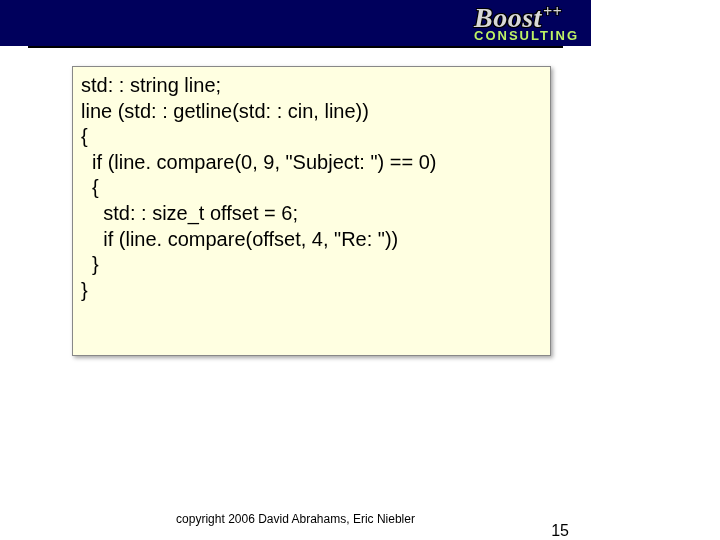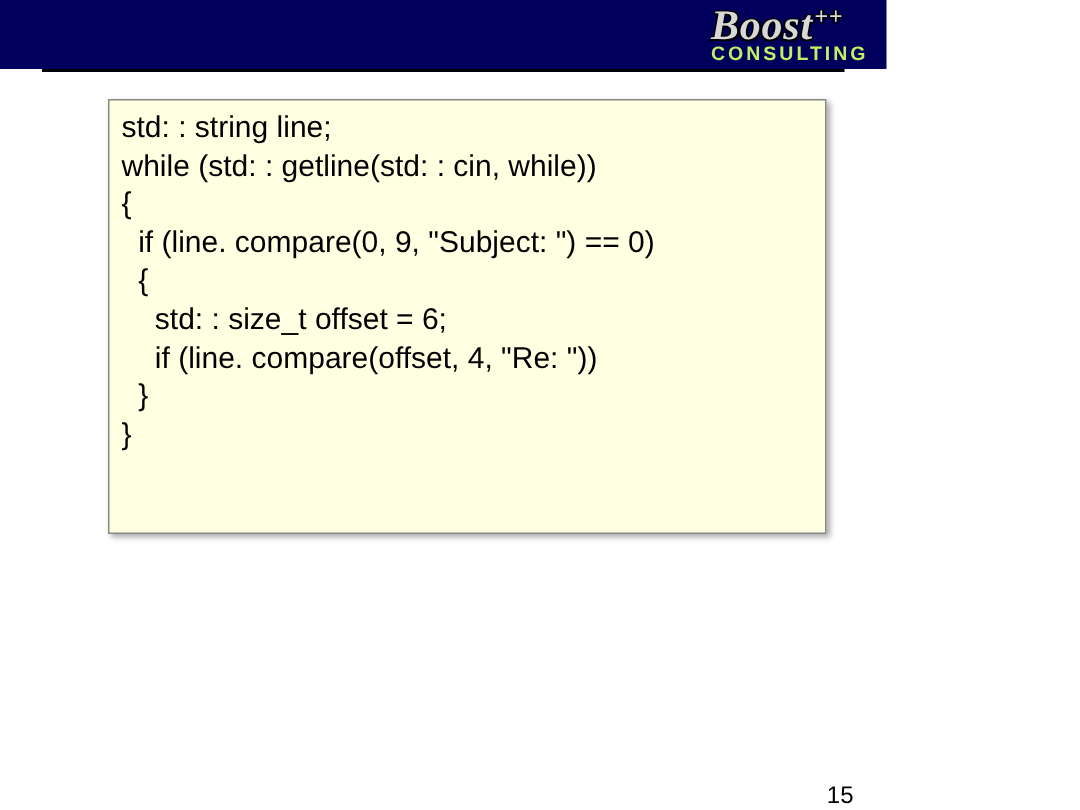--- a/index.html
+++ b/index.html
@@ -56,24 +56,25 @@
     <div class="logo">
       <span>Boost</span><span class="plus">++</span>
       <span class="sub">CONSULTING</span>
     </div>
   </div>
 
   <hr class="hr">
 
   <div class="codebox">
     <div class="line">std: : string line;</div>
-    <div class="line">while (std: : getline(std: : cin, while))</div>
+    <div class="line">line (std: : getline(std: : cin, line))</div>
     <div class="line">{</div>
     <div class="line">  if (line. compare(0, 9, "Subject: ") == 0)</div>
     <div class="line">  {</div>
     <div class="line">    std: : size_t offset = 6;</div>
     <div class="line">    if (line. compare(offset, 4, "Re: "))</div>
     <div class="line">  }</div>
     <div class="line">}</div>
   </div>
 
+  <div class="copyright">copyright 2006 David Abrahams, Eric Niebler</div>
   <div class="pagenum">15</div>
 </div>
 
 </body></html>

